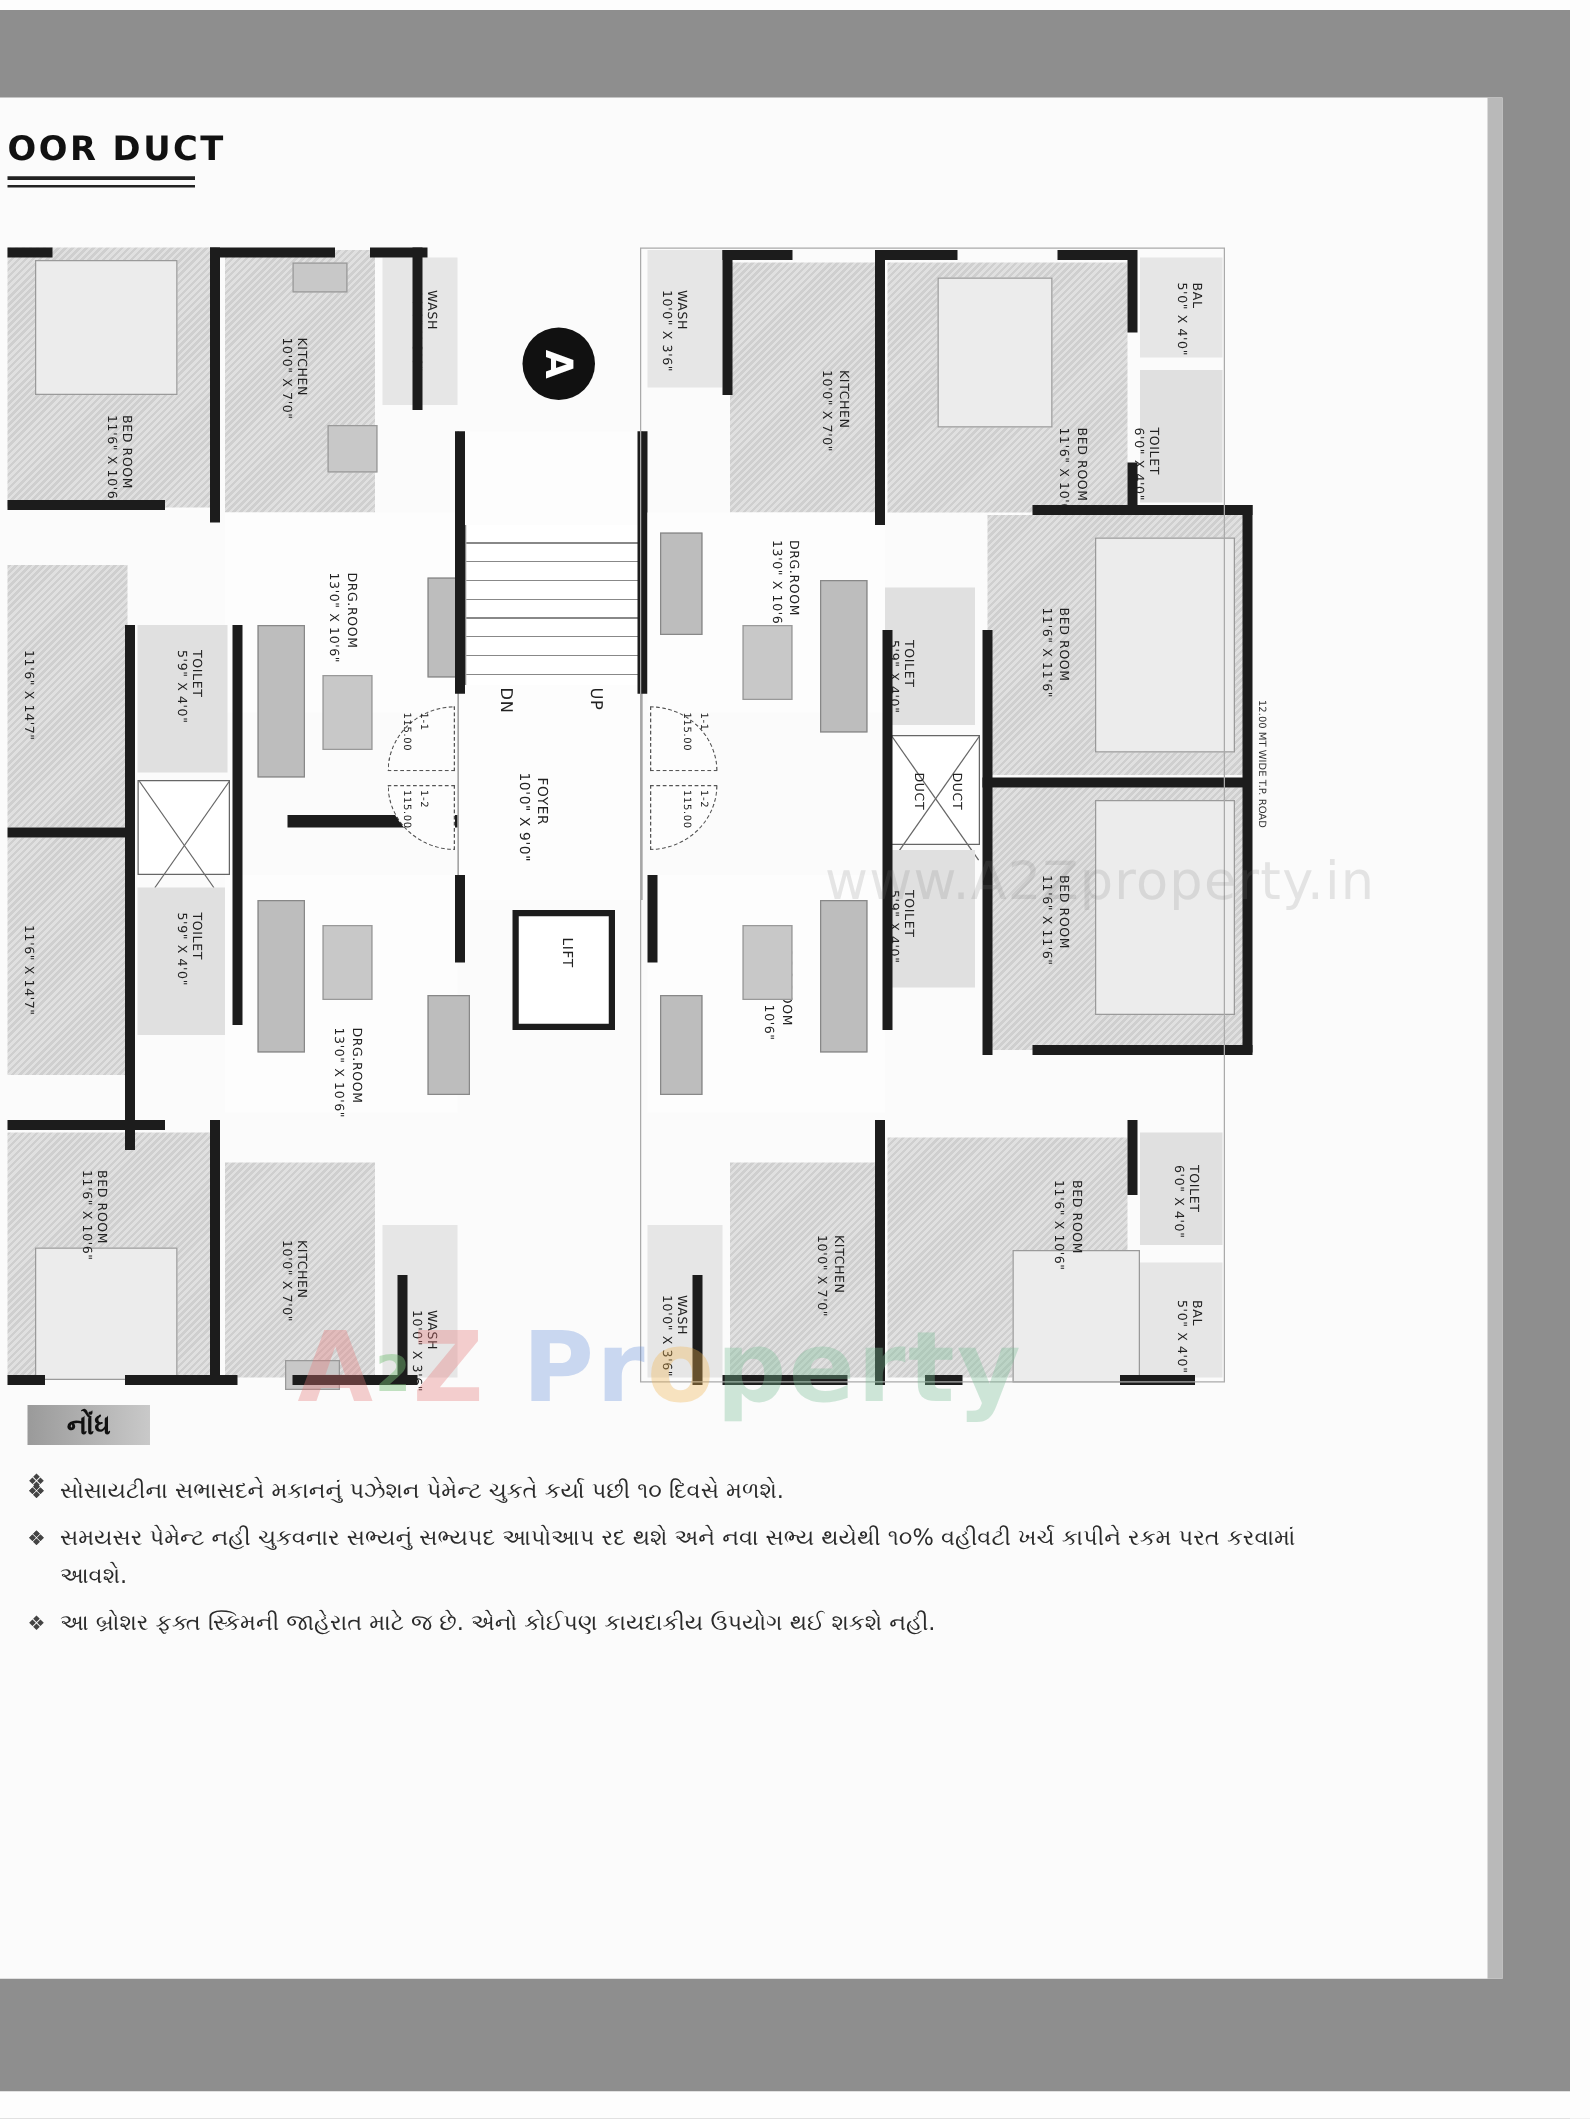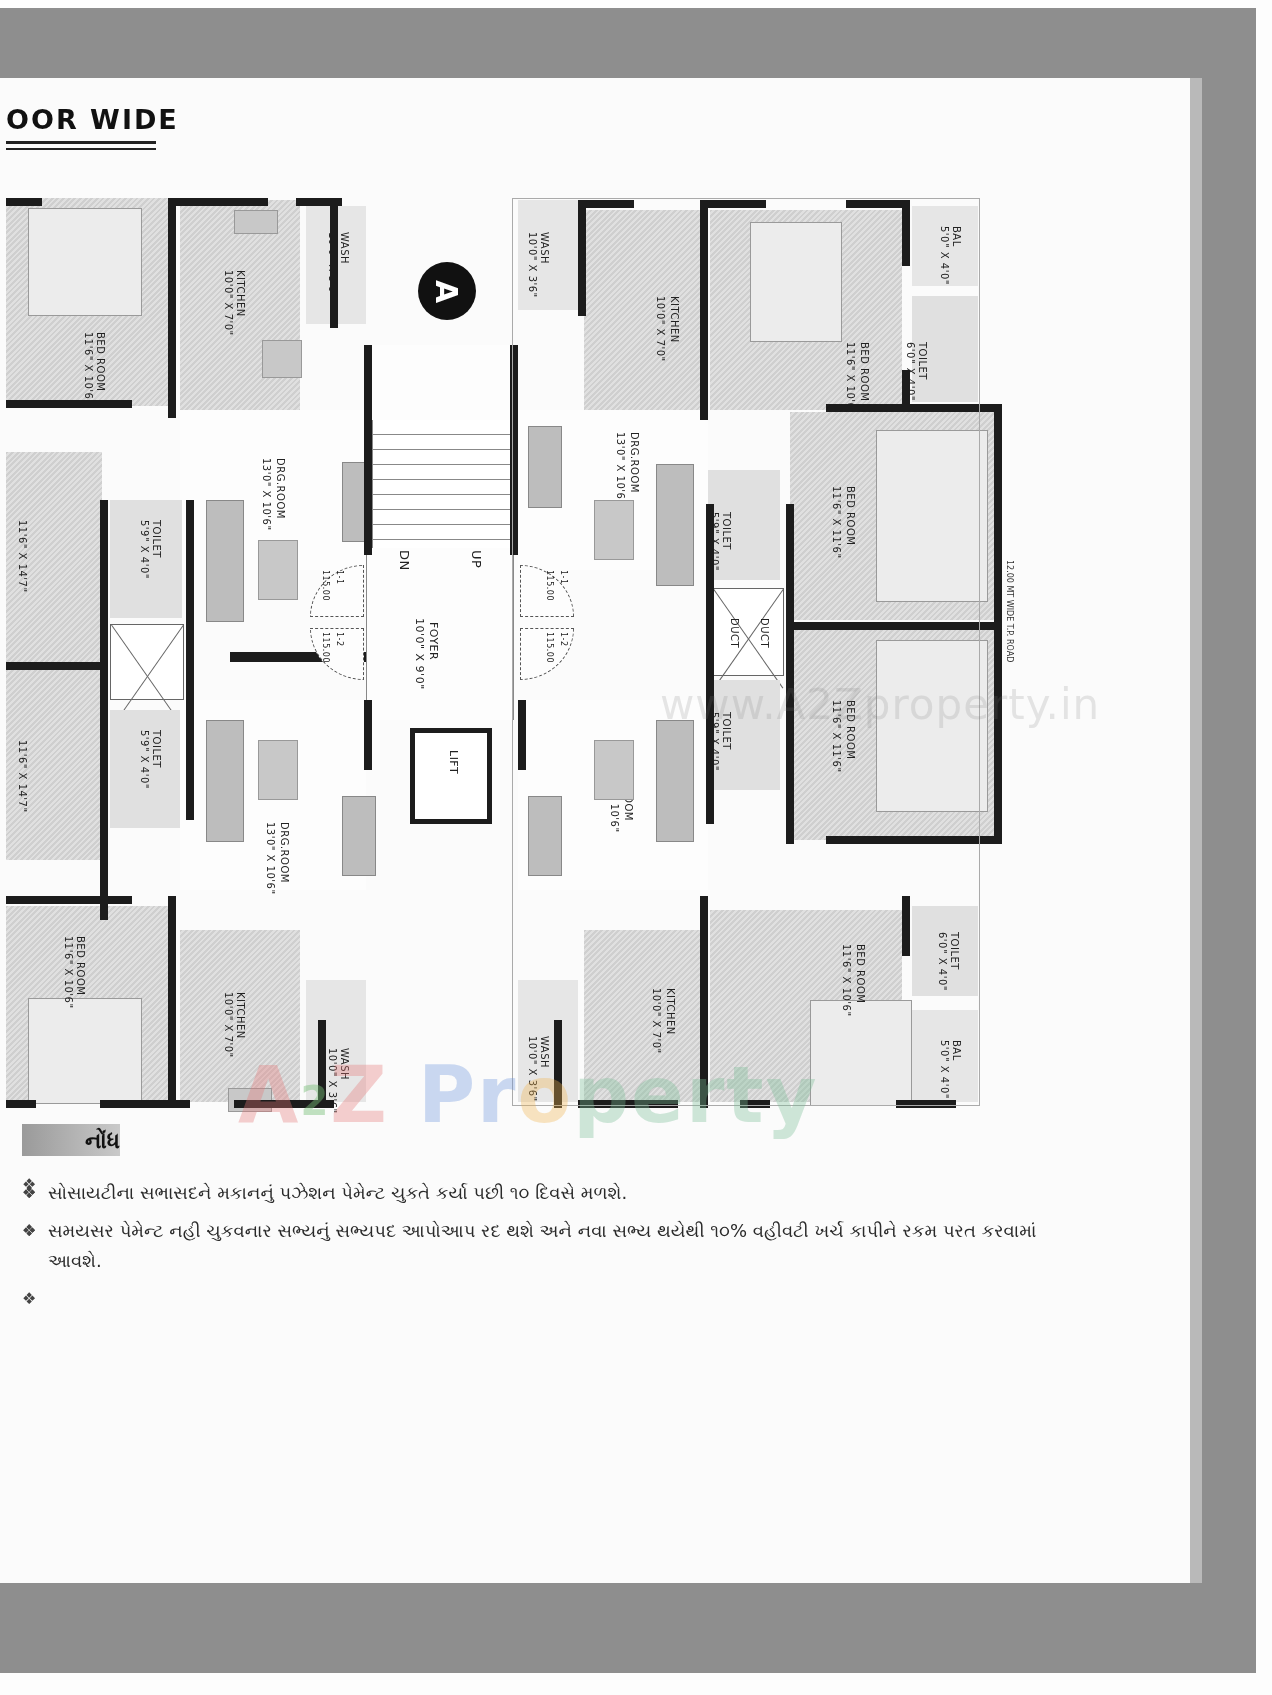--- a/index.html
+++ b/index.html
@@ -31,36 +31,36 @@
   .shaft::after{left:100%;transform:rotate(35deg);}
   .road{position:absolute;left:1014px;top:560px;font-size:8px;color:#333;transform:rotate(90deg);transform-origin:left top;white-space:nowrap;}
   .wm-url{position:absolute;left:660px;top:680px;font-size:42px;color:rgba(120,120,120,0.18);letter-spacing:1px;}
   .wm-logo{position:absolute;left:238px;top:1050px;font-size:78px;font-weight:bold;letter-spacing:2px;}
   .wm-logo .a{color:rgba(230,120,120,0.35);}
   .wm-logo .two{color:rgba(120,190,120,0.45);font-size:40px;vertical-align:middle;}
   .wm-logo .z{color:rgba(230,120,120,0.35);}
   .wm-logo .p{color:rgba(110,150,220,0.35);}
   .wm-logo .o{color:rgba(240,180,80,0.35);}
   .wm-logo .g{color:rgba(120,190,150,0.35);}
-  .notes-head{position:absolute;left:22px;top:1124px;width:98px;height:32px;background:linear-gradient(90deg,#9a9a9a,#c9c9c9);color:#111;font-weight:bold;font-size:22px;display:flex;align-items:center;justify-content:flex-end;}
+  .notes-head{position:absolute;left:22px;top:1124px;width:98px;height:32px;background:linear-gradient(90deg,#9a9a9a,#c9c9c9);color:#111;font-weight:bold;font-size:22px;display:flex;align-items:center;justify-content:center;}
   .notes{position:absolute;left:20px;top:1170px;width:1070px;font-size:18px;color:#2a2a2a;line-height:30px;}
   .note{position:relative;padding-left:28px;margin-bottom:8px;}
   .bullet{position:absolute;left:2px;top:0;color:#444;font-size:16px;}
 </style>
 </head>
 <body>
 
 <div class="frame"></div>
 <div class="frame-top"></div>
 <div class="frame-right-edge"></div>
 <div class="frame-bottom-edge"></div>
 
 <div class="page"></div>
 
-<div class="title">OOR WIDE</div>
+<div class="title">OOR DUCT</div>
 <div class="title-rule"></div>
 <div class="title-rule2"></div>
 
 <div>
 
   <div class="room" style="left:6px;top:198px;width:168px;height:208px;"></div>
   <div class="bed" style="left:28px;top:208px;width:112px;height:106px;"></div>
   <div class="lbl" style="left:106px;top:332px;"><span>BED ROOM</span></div>
   <div class="lbl" style="left:94px;top:332px;"><span>11'6" X 10'6"</span></div>
 
@@ -269,14 +269,14 @@
 
 <div class="notes-head">
     <span>નોંધ</span>
   </div>
 <div class="notes">
   <div class="note"><span class="bullet">❖</span></div>
   <div class="note"><span class="bullet">❖</span></div>
   <div class="note"><span class="bullet">❖</span><span>સોસાયટીના સભાસદને મકાનનું પઝેશન પેમેન્ટ ચુકતે કર્યા પછી ૧૦ દિવસે મળશે.</span></div>
   <div class="note"><span class="bullet">❖</span></div>
   <div class="note"><span class="bullet">❖</span><span>સમયસર પેમેન્ટ નહી ચુકવનાર સભ્યનું સભ્યપદ આપોઆપ રદ થશે અને નવા સભ્ય થયેથી ૧૦% વહીવટી ખર્ચ કાપીને રકમ પરત કરવામાં આવશે.</span></div>
-  <div class="note"><span class="bullet">❖</span></div>
+  <div class="note"><span class="bullet">❖</span><span>આ બ્રોશર ફક્ત સ્કિમની જાહેરાત માટે જ છે. એનો કોઈપણ કાયદાકીય ઉપયોગ થઈ શકશે નહી.</span></div>
 </div>
 
 </body></html>

